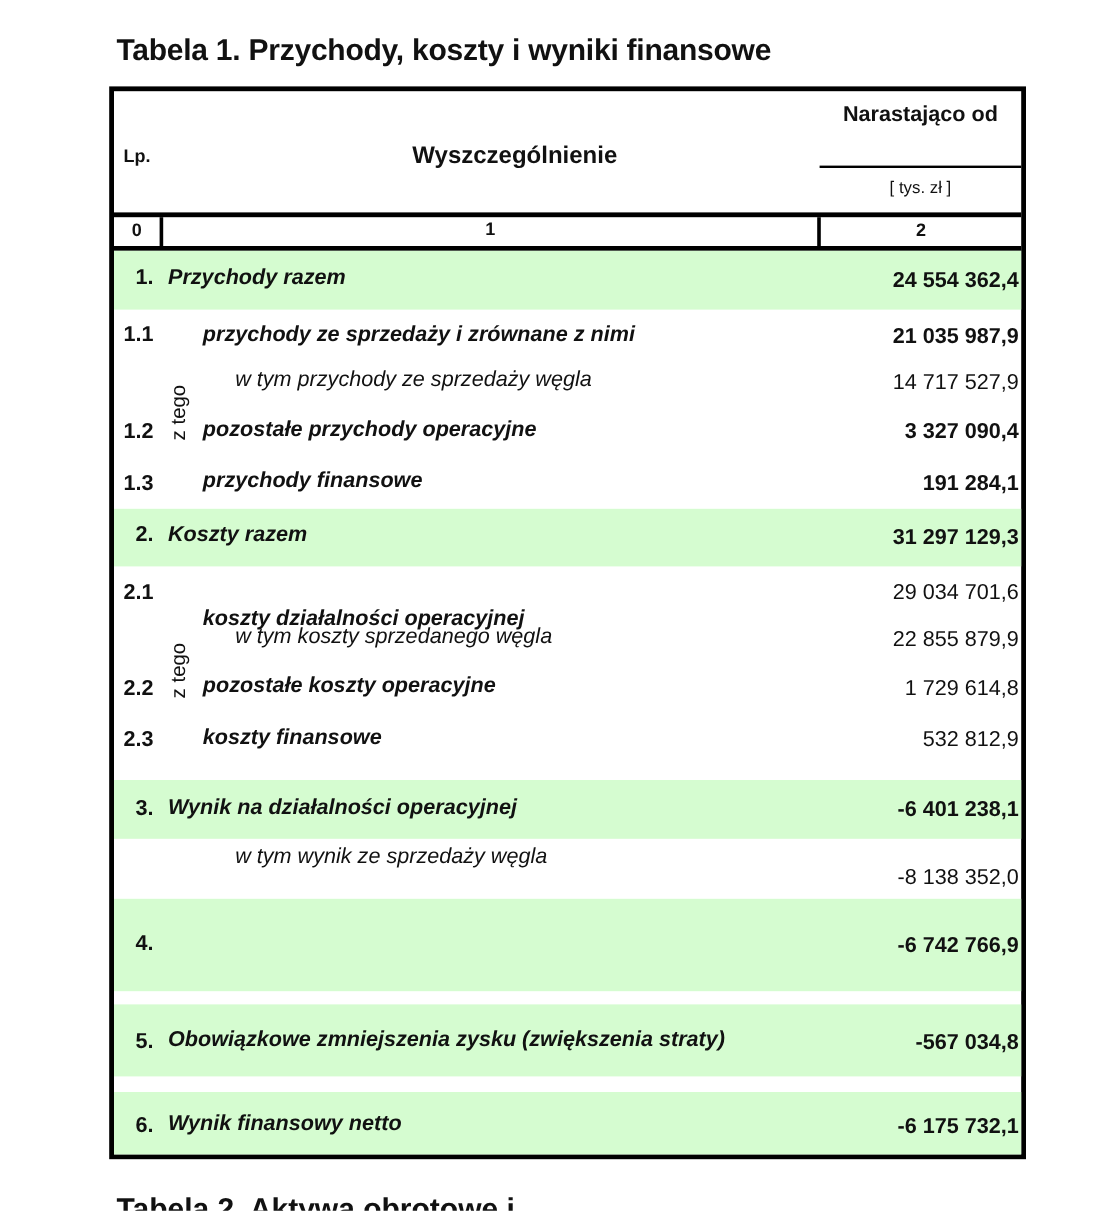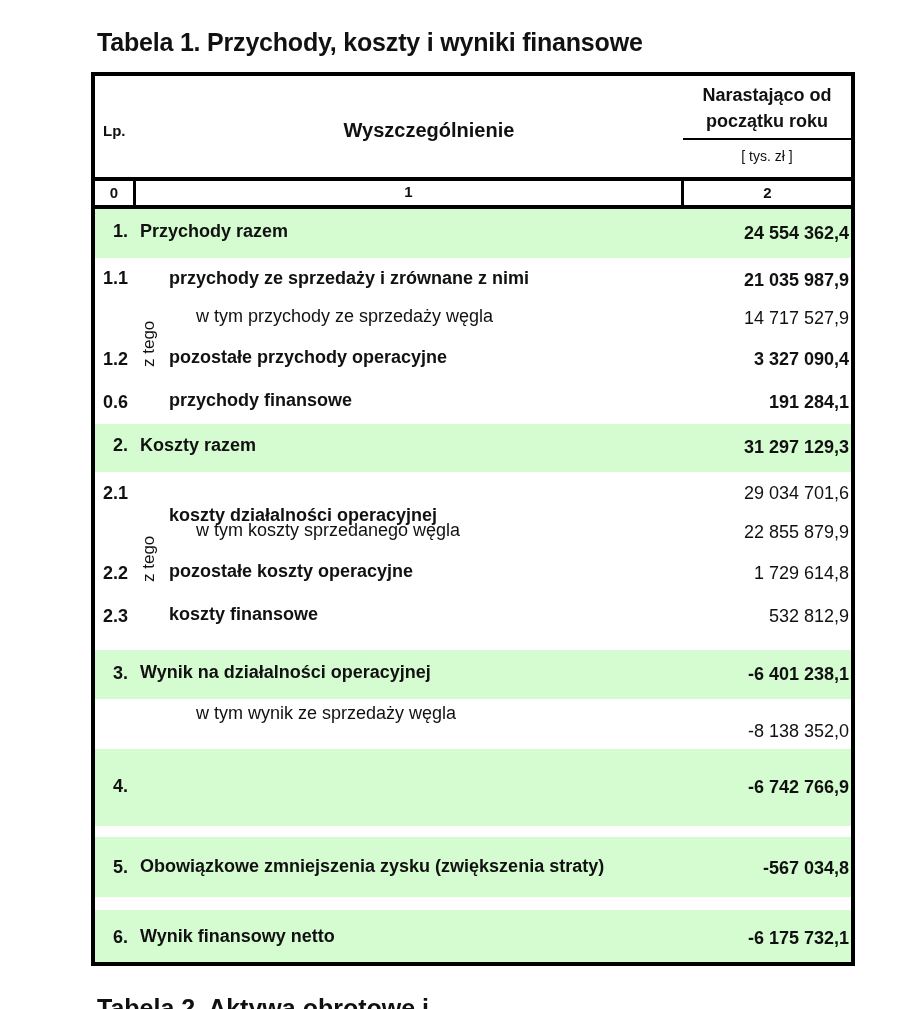--- a/index.html
+++ b/index.html
@@ -17,39 +17,38 @@
   .hdr .unit { position:absolute; left:588px; width:168px; top:72px; text-align:center; font-size:14px; }
   .nums { position:absolute; left:0; top:105px; width:756px; height:24px; border-bottom:4px solid #000; font-weight:bold; font-size:15px; }
   .nums div { position:absolute; top:3px; text-align:center; }
   .nums .c0 { left:0; width:38px; border-right:3px solid #000; top:0; height:24px; line-height:24px; }
   .nums .c1 { left:41px; width:545px; top:0; height:24px; line-height:22px; border-right:3px solid #000; }
   .nums .c2 { left:589px; width:167px; top:0; height:24px; line-height:24px; }
   .row { position:absolute; left:0; width:756px; font-size:18px; }
   .row.green { background:#d5fcd0; }
   .row .no { position:absolute; left:8px; font-weight:bold; }
   .row .no.main { left:18px; }
-  .row .lbl { position:absolute; left:45px; font-weight:bold; }
+  .row .lbl { position:absolute; left:45px; font-weight:bold;font-style:italic; }
   .row .lbl.sub { left:74px; }
   .row .lbl.wtym { left:101px; font-weight:normal; }
   .row .val { position:absolute; right:2px; font-weight:bold; text-align:right; }
   .row .val.reg { font-weight:normal; }
   .ztego { position:absolute; left:44px; font-size:17px; transform:rotate(-90deg); transform-origin:left top; white-space:nowrap; }
 </style>
 </head>
 <body>
 
 <div class="title">Tabela 1. Przychody, koszty i wyniki finansowe</div>
 
 <div class="tbl">
   <div class="hdr">
     <div class="lp">Lp.</div>
     <div class="desc">Wyszczególnienie</div>
     <div class="col2">
       <div>Narastająco od</div>
-      <div>początku roku</div>
     </div>
     <div class="line"></div>
     <div class="unit">[ tys. zł ]</div>
   </div>
 
   <div class="nums">
     <div class="c0">0</div>
     <div class="c1">1</div>
     <div class="c2">2</div>
   </div>
@@ -68,21 +67,21 @@
     <span class="lbl wtym" style="top:2px;">w tym przychody ze sprzedaży węgla</span>
     <span class="val reg" style="top:4px;">14 717 527,9</span>
   </div>
   <div class="ztego" style="top:291px;">z tego</div>
   <div class="row" style="top:268px;height:40px;">
     <span class="no" style="top:5px;text-align:right;">1.2</span>
     <span class="lbl sub" style="top:3px;">pozostałe przychody operacyjne</span>
     <span class="val" style="top:5px;">3 327 090,4</span>
   </div>
   <div class="row" style="top:308px;height:40px;">
-    <span class="no" style="top:8px;">0.6</span>
+    <span class="no" style="top:8px;">1.3</span>
     <span class="lbl sub" style="top:6px;">przychody finansowe</span>
     <span class="val" style="top:8px;">191 284,1</span>
   </div>
 
   <div class="row green" style="top:348px;height:48px;">
     <span class="no main" style="top:11px;">2.</span>
     <span class="lbl" style="top:11px;">Koszty razem</span>
     <span class="val" style="top:13px;">31 297 129,3</span>
   </div>
   <div class="row" style="top:402px;height:40px;">

